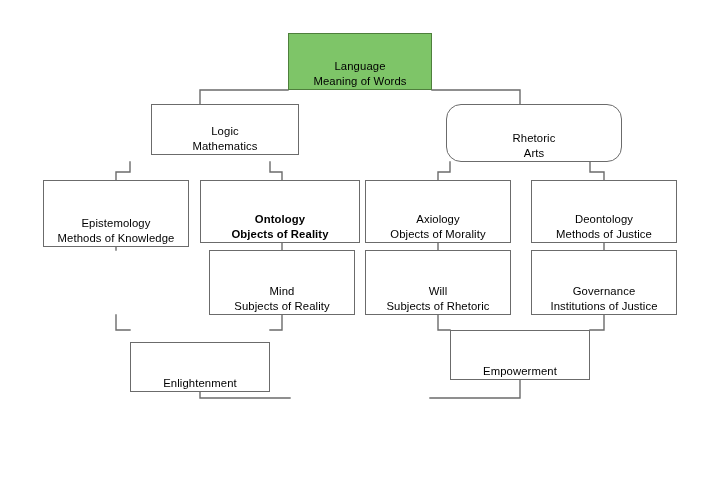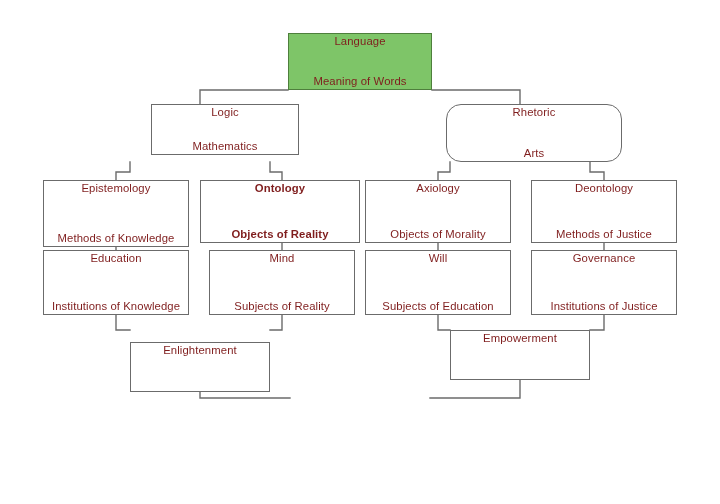--- a/index.html
+++ b/index.html
@@ -22,24 +22,24 @@
     width: 720px;
     height: 504px;
     pointer-events: none;
   }
   .node {
     position: absolute;
     box-sizing: border-box;
     display: flex;
     flex-direction: column;
     align-items: center;
-    justify-content: space-between;
+    justify-content: flex-end;
     border: 1.4px solid #6b6b6b;
     background: #ffffff;
-    color: #7f1d1d;
+    color: #000000;
     text-align: center;
     line-height: 1.32;
     z-index: 2;
   }
   .node .l1,
   .node .l2 {
     display: block;
     font-size: 11.3px;
     letter-spacing: 0.1px;
     white-space: nowrap;
@@ -120,33 +120,29 @@
   <div class="node" style="left:365px; top:180px; width:146px; height:63px;">
     <span class="l1">Axiology</span>
     <span class="l2">Objects of Morality</span>
   </div>
 
   <div class="node" style="left:531px; top:180px; width:146px; height:63px;">
     <span class="l1">Deontology</span>
     <span class="l2">Methods of Justice</span>
   </div>
 
-  <div class="node" style="left:43px; top:250px; width:146px; height:65px;">
-    <span class="l1">Education</span>
-    <span class="l2">Institutions of Knowledge</span>
-  </div>
 
   <div class="node" style="left:209px; top:250px; width:146px; height:65px;">
     <span class="l1">Mind</span>
     <span class="l2">Subjects of Reality</span>
   </div>
 
   <div class="node" style="left:365px; top:250px; width:146px; height:65px;">
     <span class="l1">Will</span>
-    <span class="l2">Subjects of Education</span>
+    <span class="l2">Subjects of Rhetoric</span>
   </div>
 
   <div class="node" style="left:531px; top:250px; width:146px; height:65px;">
     <span class="l1">Governance</span>
     <span class="l2">Institutions of Justice</span>
   </div>
 
   <div class="node" style="left:130px; top:330px; width:140px; height:50px;margin-top:12px;">
     <span class="l1">Enlightenment</span>
 

